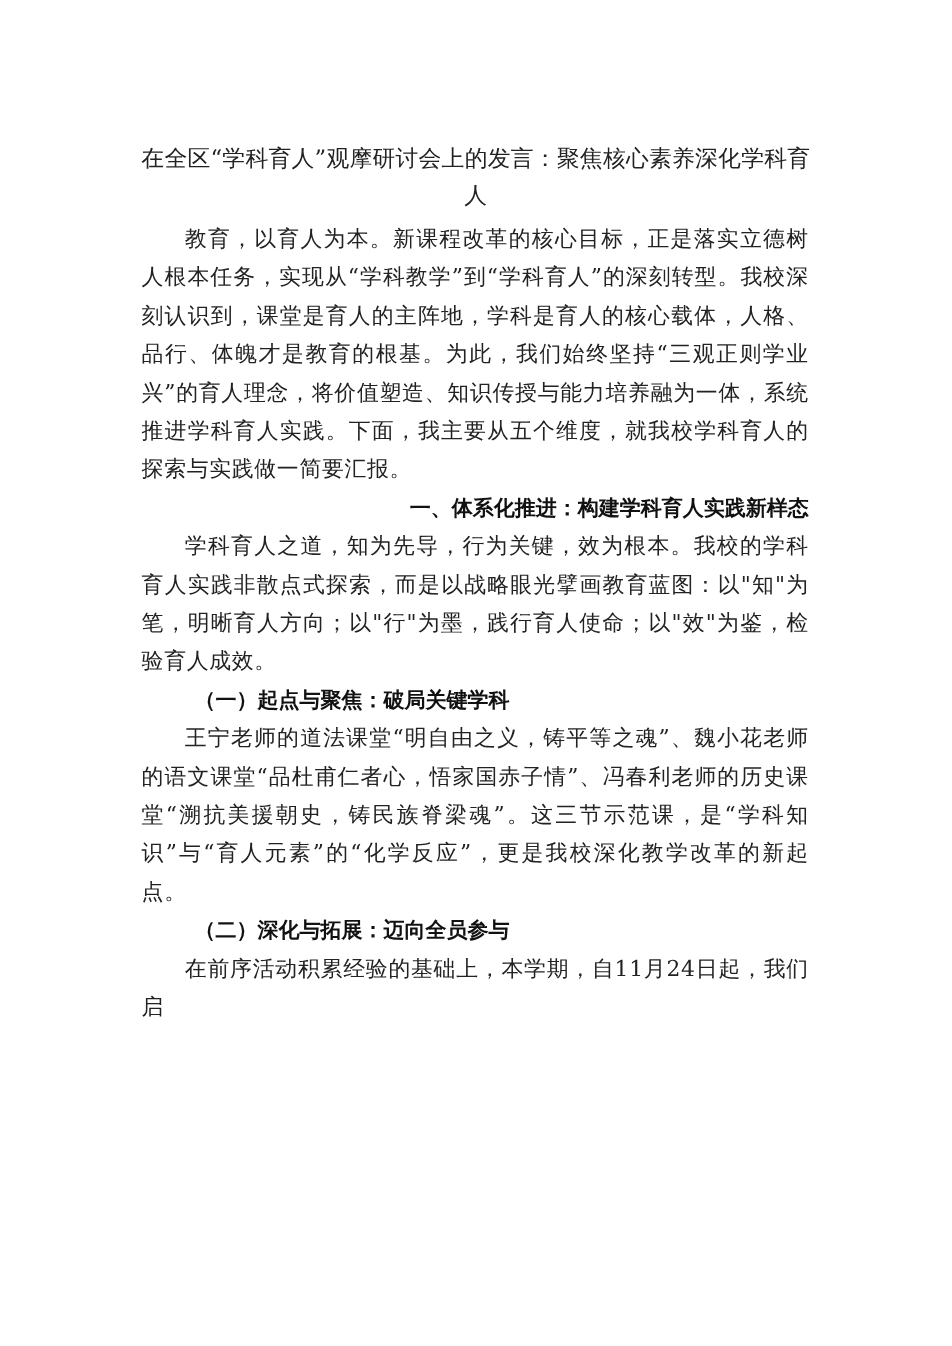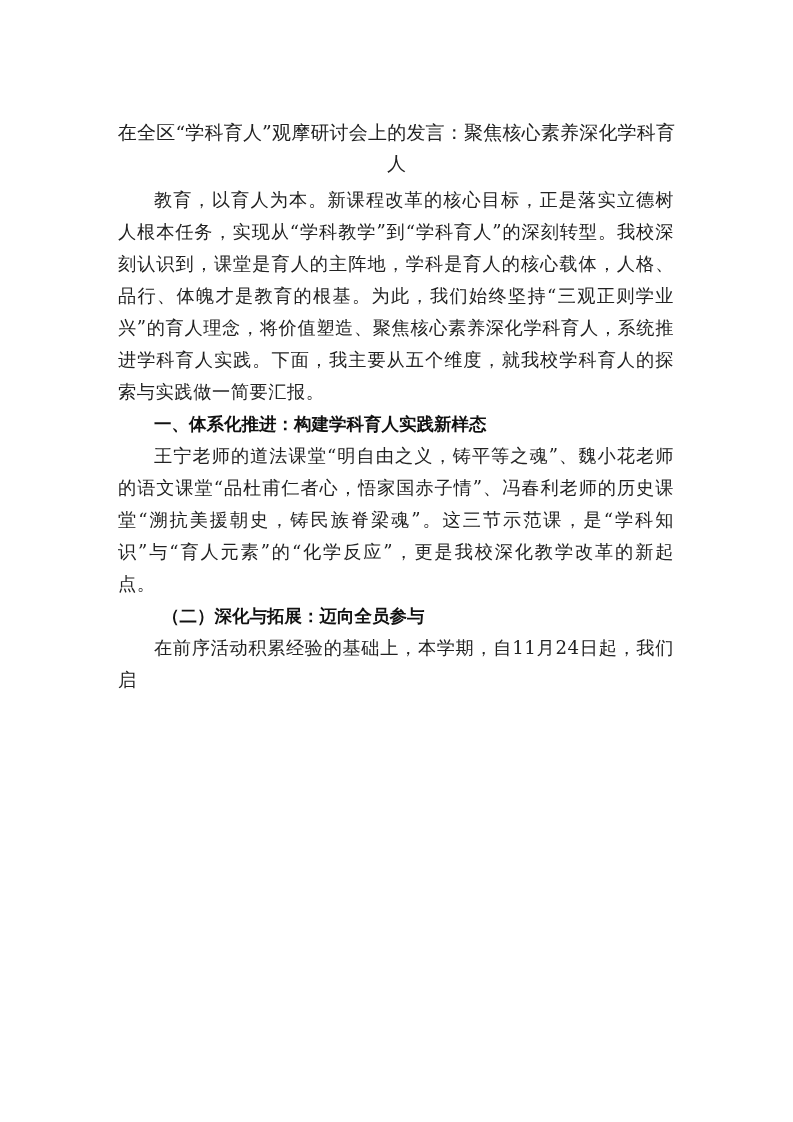--- a/index.html
+++ b/index.html
@@ -6,33 +6,35 @@
   body { width: 793px; height: 1122px; position: relative; overflow: hidden;
          font-family: "DejaVu Serif", "Liberation Serif", serif; color: #1a1a1a; }
   .page { position: absolute; left: 0; top: 16px; width: 793px; height: 1122px; background: #fff; }
   .title { position: absolute; left: 110px; top: 101px; width: 573px; text-align: center;
            font-size: 19px; line-height: 31px; color: #222; letter-spacing: 0.2px; }
   .body { position: absolute; left: 118px; top: 168px; width: 556px; }
   .p { margin: 0; font-size: 18.2px; line-height: 32px; text-align: justify;
        text-align-last: left; color: #222; letter-spacing: 0.6px; }
   .indent { text-indent: 36px; }
   .h1 { font-family: "DejaVu Sans", "Liberation Sans", sans-serif; font-weight: bold;
-        font-size: 17.5px; line-height: 32px; margin: 0; text-indent: 36px; color: #111; }
+        font-size: 17.5px; line-height: 32px; margin: 0; text-indent: 36px; color: #111; text-align: right; }
   .h2 { font-weight: bold; font-size: 17.5px; line-height: 32px; margin: 0; text-indent: 44px; color: #111; }
   .salutation { margin: 0; font-size: 18.2px; line-height: 32px; letter-spacing: 0.6px; color: #222; }
 </style>
 </head>
 <body>
 
 <div class="page">
   <div class="title">在全区“学科育人”观摩研讨会上的发言：聚焦核心素养深化学科育人</div>
 
   <div class="body">
-    <p class="p indent">教育，以育人为本。新课程改革的核心目标，正是落实立德树人根本任务，实现从“学科教学”到“学科育人”的深刻转型。我校深刻认识到，课堂是育人的主阵地，学科是育人的核心载体，人格、品行、体魄才是教育的根基。为此，我们始终坚持“三观正则学业兴”的育人理念，将价值塑造、聚焦核心素养深化学科育人，系统推进学科育人实践。下面，我主要从五个维度，就我校学科育人的探索与实践做一简要汇报。</p>
+    <p class="p indent">教育，以育人为本。新课程改革的核心目标，正是落实立德树人根本任务，实现从“学科教学”到“学科育人”的深刻转型。我校深刻认识到，课堂是育人的主阵地，学科是育人的核心载体，人格、品行、体魄才是教育的根基。为此，我们始终坚持“三观正则学业兴”的育人理念，将价值塑造、知识传授与能力培养融为一体，系统推进学科育人实践。下面，我主要从五个维度，就我校学科育人的探索与实践做一简要汇报。</p>
 
     <p class="h1">一、体系化推进：构建学科育人实践新样态</p>
+    <p class="p indent">学科育人之道，知为先导，行为关键，效为根本。我校的学科育人实践非散点式探索，而是以战略眼光擘画教育蓝图：以"知"为笔，明晰育人方向；以"行"为墨，践行育人使命；以"效"为鉴，检验育人成效。</p>
 
+    <p class="h2">（一）起点与聚焦：破局关键学科</p>
     <p class="p indent">王宁老师的道法课堂“明自由之义，铸平等之魂”、魏小花老师的语文课堂“品杜甫仁者心，悟家国赤子情”、冯春利老师的历史课堂“溯抗美援朝史，铸民族脊梁魂”。这三节示范课，是“学科知识”与“育人元素”的“化学反应”，更是我校深化教学改革的新起点。</p>
 
     <p class="h2">（二）深化与拓展：迈向全员参与</p>
     <p class="p indent">在前序活动积累经验的基础上，本学期，自11月24日起，我们启</p>
   </div>
 </div>
 
 </body></html>

